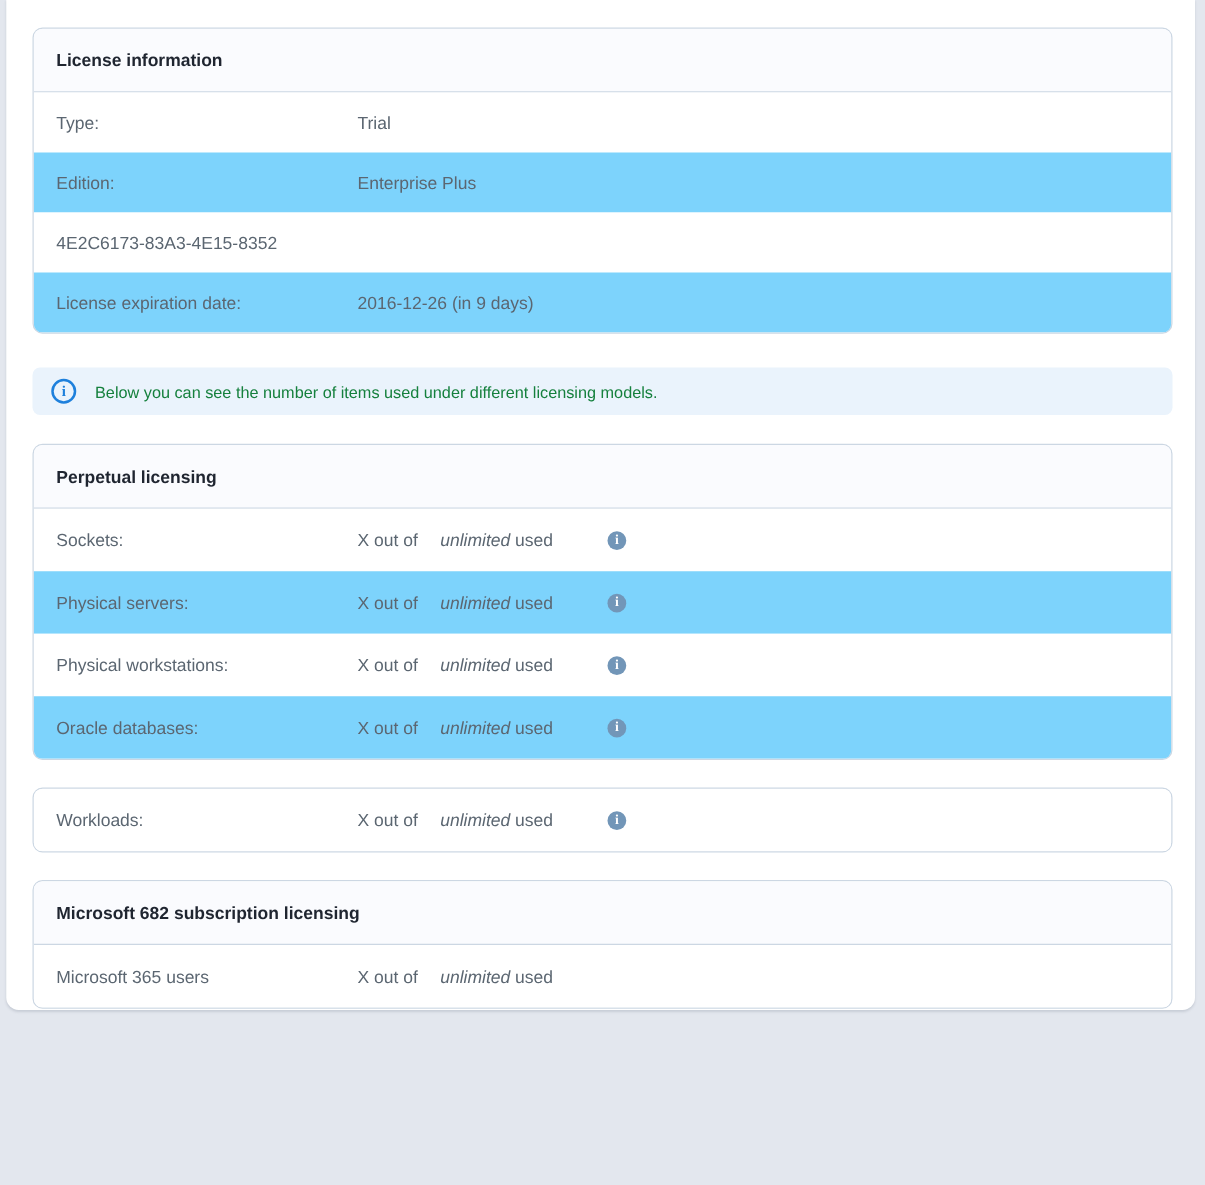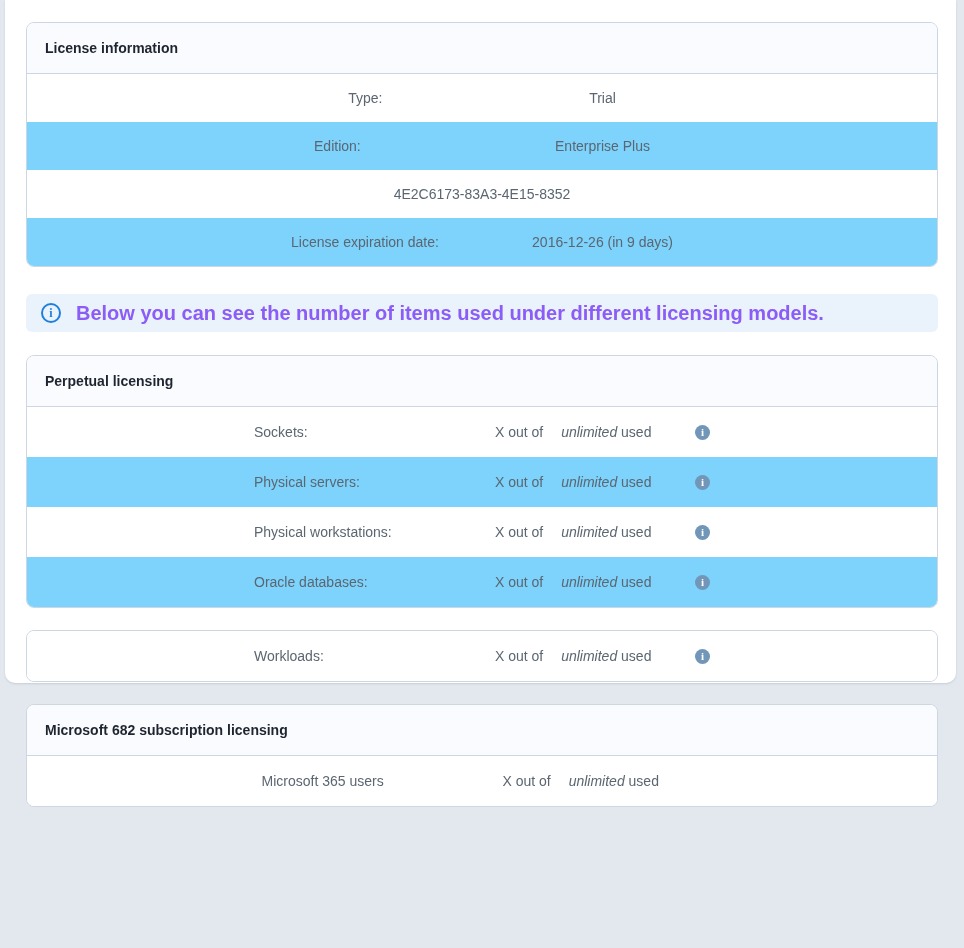--- a/index.html
+++ b/index.html
@@ -6,21 +6,21 @@
   html, body { margin: 0; padding: 0; }
   body {
     width: 964px; height: 948px;
     background: #e3e7ee;
     font-family: "Liberation Sans", sans-serif;
     position: relative;
     overflow: hidden;
   }
   .surface {
     position: absolute; left: 5px; top: 0;
-    width: 951px; height: 683px;
+    width: 951px; height: 808px;
     background: #ffffff;
     border-radius: 0 0 10px 10px;
     padding: 22px 18px 0 21px;
     box-shadow: 0 1px 2px rgba(80,90,110,0.18);
   }
   .card {
     border: 1px solid #ccd7e3;
     border-radius: 8px;
     background: #ffffff;
     overflow: hidden;
@@ -34,21 +34,20 @@
     color: #1f2530;
   }
   .row {
     display: flex;
     align-items: center;
     padding: 0 18px;
     height: 48px;
     font-size: 14px;
     color: #5b6671;
     background: #ffffff;
-    justify-content: center;
   }
   .usage-card .row { height: 50px; }
   .row.alt { background: #7dd3fc; }
   .row-label { width: 241px; flex: 0 0 241px; }
   .row-value { }
   .usage-value { width: 200px; flex: 0 0 200px; }
   .usage-value i { font-style: italic; margin-left: 14px; }
   .info-dot {
     width: 15px; height: 15px;
     border-radius: 50%;
@@ -81,23 +80,23 @@
     color: #1e80dc;
     font-size: 12px;
     font-weight: bold;
     font-family: "Liberation Serif", serif;
     display: inline-flex;
     align-items: center;
     justify-content: center;
     line-height: 1;
   }
   .banner-text {
-    color: #8b5cf6;
-    font-size: 20px;
-    font-weight: bold;
+    color: #15803d;
+    font-size: 13px;
+    font-weight: normal;
   }
   .gap { height: 22px; }
 </style>
 </head>
 <body>
 
 <div class="surface">
 
   <div class="card">
     <div class="card-header">License information</div>

